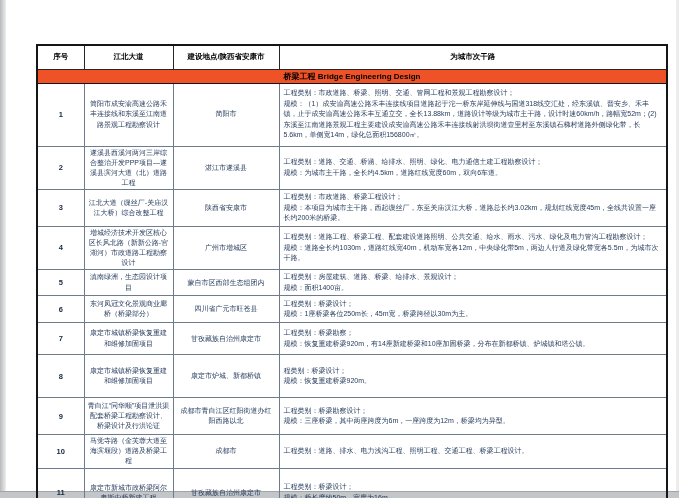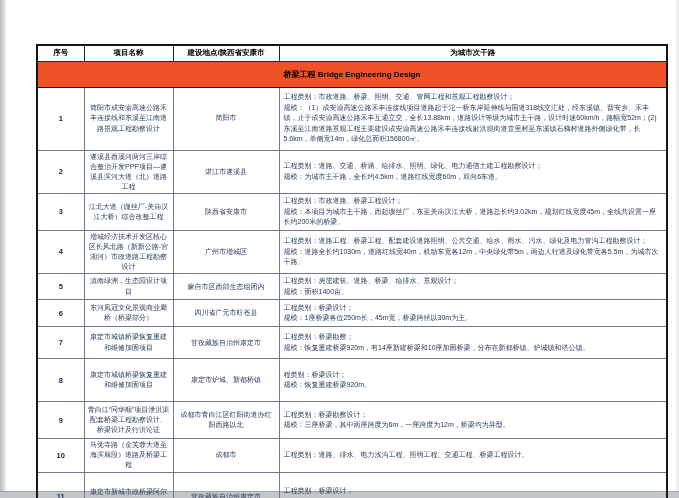--- a/index.html
+++ b/index.html
@@ -15,25 +15,25 @@
     background:#c3c6c8;border-top:1px solid #a2a5a7;box-sizing:border-box;}
 
   table.projects{
     position:absolute;left:36px;top:44px;width:630px;
     border-collapse:collapse;table-layout:fixed;
     border:2px solid #151515;
   }
   .projects th,.projects td{border:1px solid #6e7b8c;box-sizing:border-box;overflow:hidden;}
   .projects thead th{
     border-color:#262626;background:#ffffff;color:#000;
-    font-size:7.5px;font-weight:bold;text-align:center;height:16px;padding:0 0;
+    font-size:7.5px;font-weight:bold;text-align:center;height:24px;padding:0 0;
   }
   tr.banner td{
     background:#EE5226;color:#000;font-weight:bold;text-align:center;
-    font-size:8px;height:13px;line-height:13px;border-color:#151515;padding:6px;
+    font-size:8px;height:13px;line-height:13px;border-color:#151515;padding:0;
   }
   td.c-no{font-size:7.5px;font-weight:bold;text-align:center;vertical-align:middle;color:#14263f;}
   td.c-name{font-size:7px;text-align:center;vertical-align:middle;color:#1f3557;
     padding:1px 3px;line-height:1.45;}
   td.c-loc{font-size:7px;text-align:center;vertical-align:middle;color:#1f3557;
     padding:1px 4px;line-height:1.45;}
   td.c-desc{font-size:7px;text-align:left;vertical-align:middle;color:#1f3557;
     padding:2px 4px;line-height:1.5;white-space:pre-line;}
   .footer{
     position:absolute;left:0;top:466px;width:679px;text-align:center;
@@ -52,21 +52,21 @@
   <table class="projects">
     <colgroup>
       <col style="width:47px">
       <col style="width:89px">
       <col style="width:106px">
       <col style="width:388px">
     </colgroup>
     <thead>
       <tr>
         <th>序号</th>
-        <th>项目名称</th>
+        <th>江北大道</th>
         <th>建设地点/陕西省安康市</th>
         <th>为城市次干路</th>
       </tr>
       <tr class="banner">
         <td colspan="4">桥梁工程 Bridge Engineering Design</td>
       </tr>
     </thead>
     <tbody>
         <tr style="height: 63px;">
           <td class="c-no">1</td>

